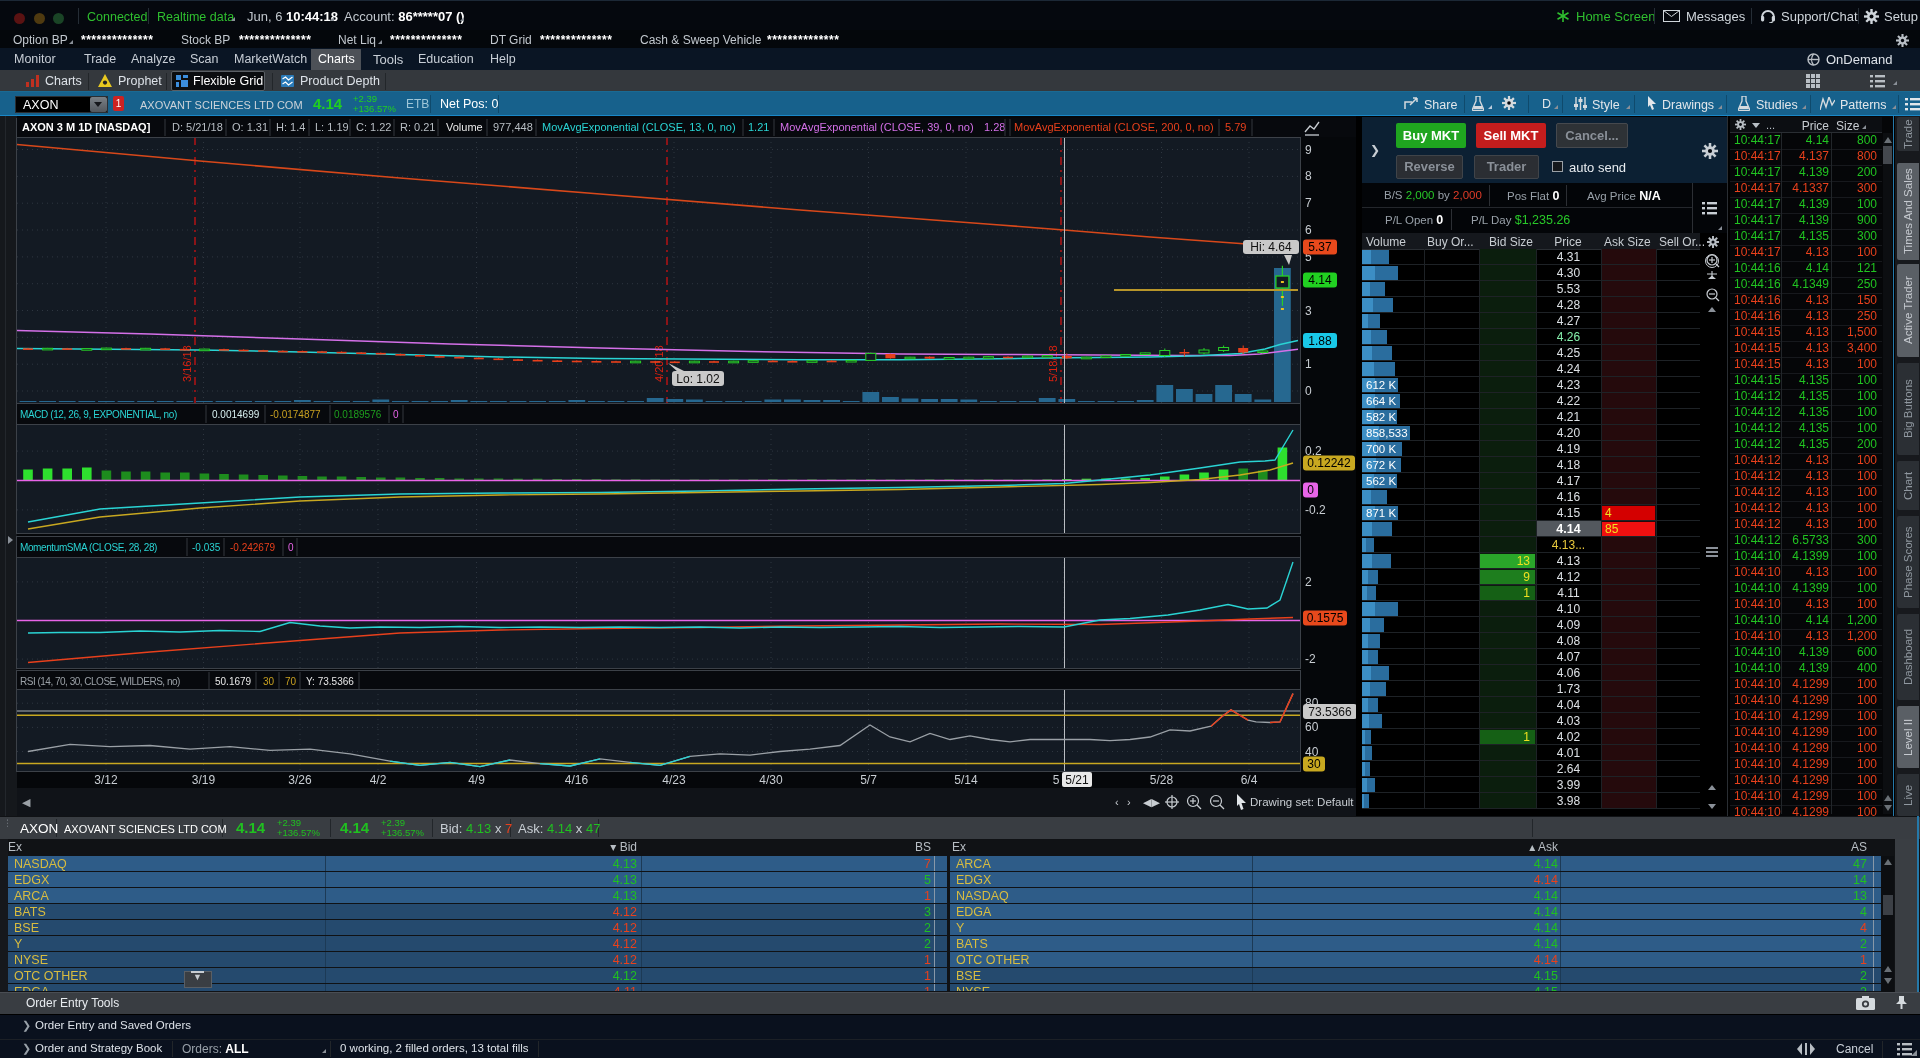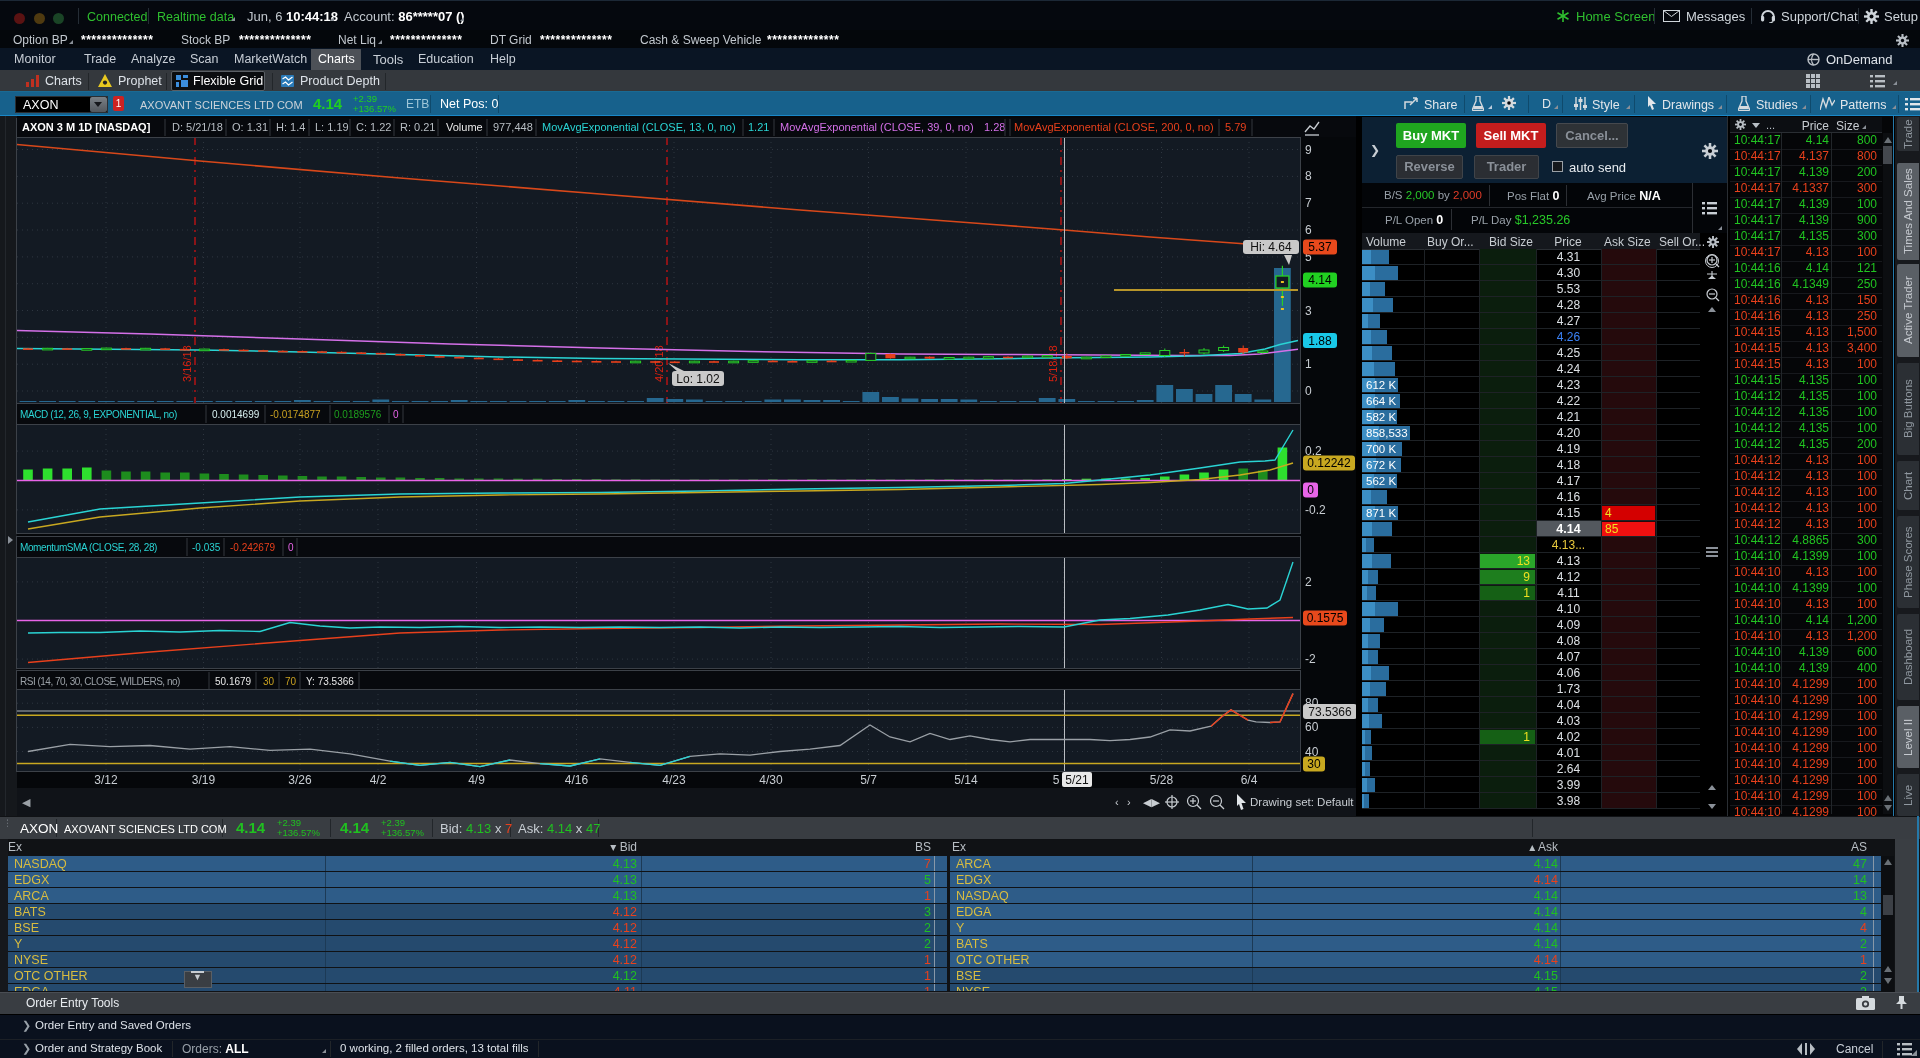--- a/index.html
+++ b/index.html
@@ -844,21 +844,21 @@
 <div class="ab" style="left:1362px;top:282.0px;width:23px;height:14.0px;background:linear-gradient(90deg,#3c8ec4 0%,#3c8ec4 35%,#2a6d9e 35%)"></div>
 <div class="ab" style="left:1536px;top:282.0px;width:65px;font-size:12px;color:#dde1e5;text-align:center">5.53</div>
 <div class="ab" style="left:1362px;top:312.0px;width:338px;height:1px;background:#1e2226"></div>
 <div class="ab" style="left:1362px;top:298.0px;width:31px;height:14.0px;background:linear-gradient(90deg,#3c8ec4 0%,#3c8ec4 35%,#2a6d9e 35%)"></div>
 <div class="ab" style="left:1536px;top:298.0px;width:65px;font-size:12px;color:#dde1e5;text-align:center">4.28</div>
 <div class="ab" style="left:1362px;top:328.0px;width:338px;height:1px;background:#1e2226"></div>
 <div class="ab" style="left:1362px;top:314.0px;width:18px;height:14.0px;background:linear-gradient(90deg,#3c8ec4 0%,#3c8ec4 35%,#2a6d9e 35%)"></div>
 <div class="ab" style="left:1536px;top:314.0px;width:65px;font-size:12px;color:#dde1e5;text-align:center">4.27</div>
 <div class="ab" style="left:1362px;top:344.0px;width:338px;height:1px;background:#1e2226"></div>
 <div class="ab" style="left:1362px;top:330.0px;width:25px;height:14.0px;background:linear-gradient(90deg,#3c8ec4 0%,#3c8ec4 35%,#2a6d9e 35%)"></div>
-<div class="ab" style="left:1536px;top:330.0px;width:65px;font-size:12px;color:#3b82f6;text-align:center">4.26</div>
+<div class="ab" style="left:1536px;top:330.0px;width:65px;font-size:12px;color:#86efac;text-align:center">4.26</div>
 <div class="ab" style="left:1362px;top:360.0px;width:338px;height:1px;background:#1e2226"></div>
 <div class="ab" style="left:1362px;top:346.0px;width:30px;height:14.0px;background:linear-gradient(90deg,#3c8ec4 0%,#3c8ec4 35%,#2a6d9e 35%)"></div>
 <div class="ab" style="left:1536px;top:346.0px;width:65px;font-size:12px;color:#dde1e5;text-align:center">4.25</div>
 <div class="ab" style="left:1362px;top:376.0px;width:338px;height:1px;background:#1e2226"></div>
 <div class="ab" style="left:1362px;top:362.0px;width:33px;height:14.0px;background:linear-gradient(90deg,#3c8ec4 0%,#3c8ec4 35%,#2a6d9e 35%)"></div>
 <div class="ab" style="left:1536px;top:362.0px;width:65px;font-size:12px;color:#dde1e5;text-align:center">4.24</div>
 <div class="ab" style="left:1362px;top:392.0px;width:338px;height:1px;background:#1e2226"></div>
 <div class="ab" style="left:1362px;top:378.0px;width:36px;height:14.0px;background:linear-gradient(90deg,#3c8ec4 0%,#3c8ec4 35%,#2a6d9e 35%)"></div>
 <div class="ab" style="left:1366px;top:378.5px;font-size:11.5px;color:#fff">612 K</div>
 <div class="ab" style="left:1536px;top:378.0px;width:65px;font-size:12px;color:#dde1e5;text-align:center">4.23</div>
@@ -1100,21 +1100,21 @@
 <div class="ab" style="left:1730px;top:500.5px;width:152px;height:1px;background:#17191d"></div>
 <div class="ab" style="left:1734px;top:501.0px;font-size:12px;color:#e8411c">10:44:12</div>
 <div class="ab" style="left:1769px;top:501.0px;width:60px;font-size:12px;color:#e8411c;text-align:right">4.13</div>
 <div class="ab" style="left:1817px;top:501.0px;width:60px;font-size:12px;color:#e8411c;text-align:right">100</div>
 <div class="ab" style="left:1730px;top:516.5px;width:152px;height:1px;background:#17191d"></div>
 <div class="ab" style="left:1734px;top:517.0px;font-size:12px;color:#e8411c">10:44:12</div>
 <div class="ab" style="left:1769px;top:517.0px;width:60px;font-size:12px;color:#e8411c;text-align:right">4.13</div>
 <div class="ab" style="left:1817px;top:517.0px;width:60px;font-size:12px;color:#e8411c;text-align:right">100</div>
 <div class="ab" style="left:1730px;top:532.5px;width:152px;height:1px;background:#17191d"></div>
 <div class="ab" style="left:1734px;top:533.0px;font-size:12px;color:#21c421">10:44:12</div>
-<div class="ab" style="left:1769px;top:533.0px;width:60px;font-size:12px;color:#21c421;text-align:right">4.8865</div>
+<div class="ab" style="left:1769px;top:533.0px;width:60px;font-size:12px;color:#21c421;text-align:right">6.5733</div>
 <div class="ab" style="left:1817px;top:533.0px;width:60px;font-size:12px;color:#21c421;text-align:right">300</div>
 <div class="ab" style="left:1730px;top:548.5px;width:152px;height:1px;background:#17191d"></div>
 <div class="ab" style="left:1734px;top:549.0px;font-size:12px;color:#21c421">10:44:10</div>
 <div class="ab" style="left:1769px;top:549.0px;width:60px;font-size:12px;color:#21c421;text-align:right">4.1399</div>
 <div class="ab" style="left:1817px;top:549.0px;width:60px;font-size:12px;color:#21c421;text-align:right">100</div>
 <div class="ab" style="left:1730px;top:564.5px;width:152px;height:1px;background:#17191d"></div>
 <div class="ab" style="left:1734px;top:565.0px;font-size:12px;color:#e8411c">10:44:10</div>
 <div class="ab" style="left:1769px;top:565.0px;width:60px;font-size:12px;color:#e8411c;text-align:right">4.13</div>
 <div class="ab" style="left:1817px;top:565.0px;width:60px;font-size:12px;color:#e8411c;text-align:right">100</div>
 <div class="ab" style="left:1730px;top:580.5px;width:152px;height:1px;background:#17191d"></div>

